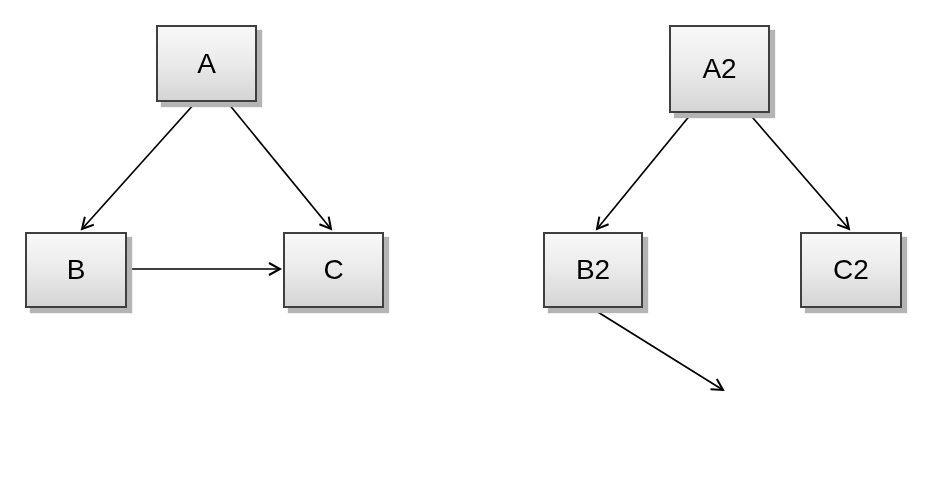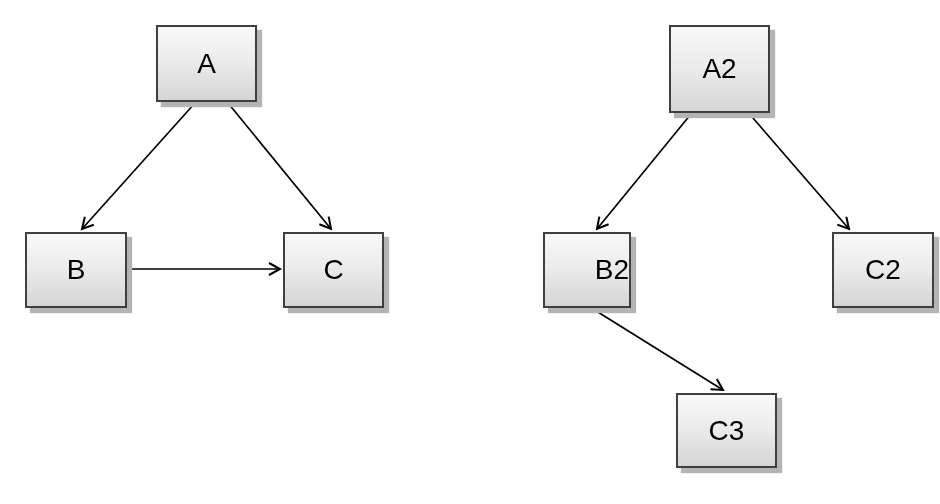--- a/index.html
+++ b/index.html
@@ -66,23 +66,20 @@
   <div class="node" style="left:25px;  top:232px; width:102px; height:76px;">
     <span class="node-label">B</span>
   </div>
   <div class="node" style="left:283px; top:232px; width:101px; height:76px;">
     <span class="node-label">C</span>
   </div>
 
   <div class="node" style="left:669px; top:25px;  width:101px; height:88px;">
     <span class="node-label">A2</span>
   </div>
-  <div class="node" style="left:543px; top:232px; width:88px; height:76px;justify-content:flex-end;">
+  <div class="node" style="left:543px; top:232px; width:100px; height:76px;">
     <span class="node-label">B2</span>
   </div>
-  <div class="node" style="left:800px; top:232px; width:102px; height:76px;margin-left:32px;">
+  <div class="node" style="left:800px; top:232px; width:102px; height:76px;">
     <span class="node-label">C2</span>
-  </div>
-  <div class="node" style="left:676px; top:393px; width:101px; height:75px;">
-    <span class="node-label">C3</span>
   </div>
 
 </div>
 
 </body></html>

